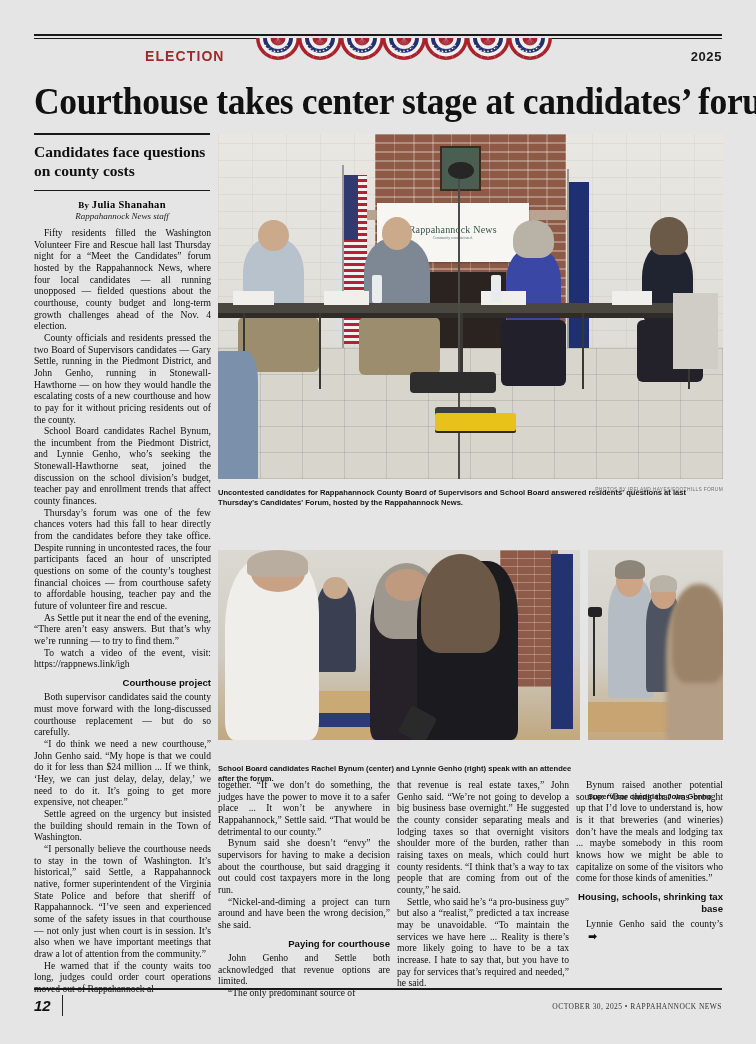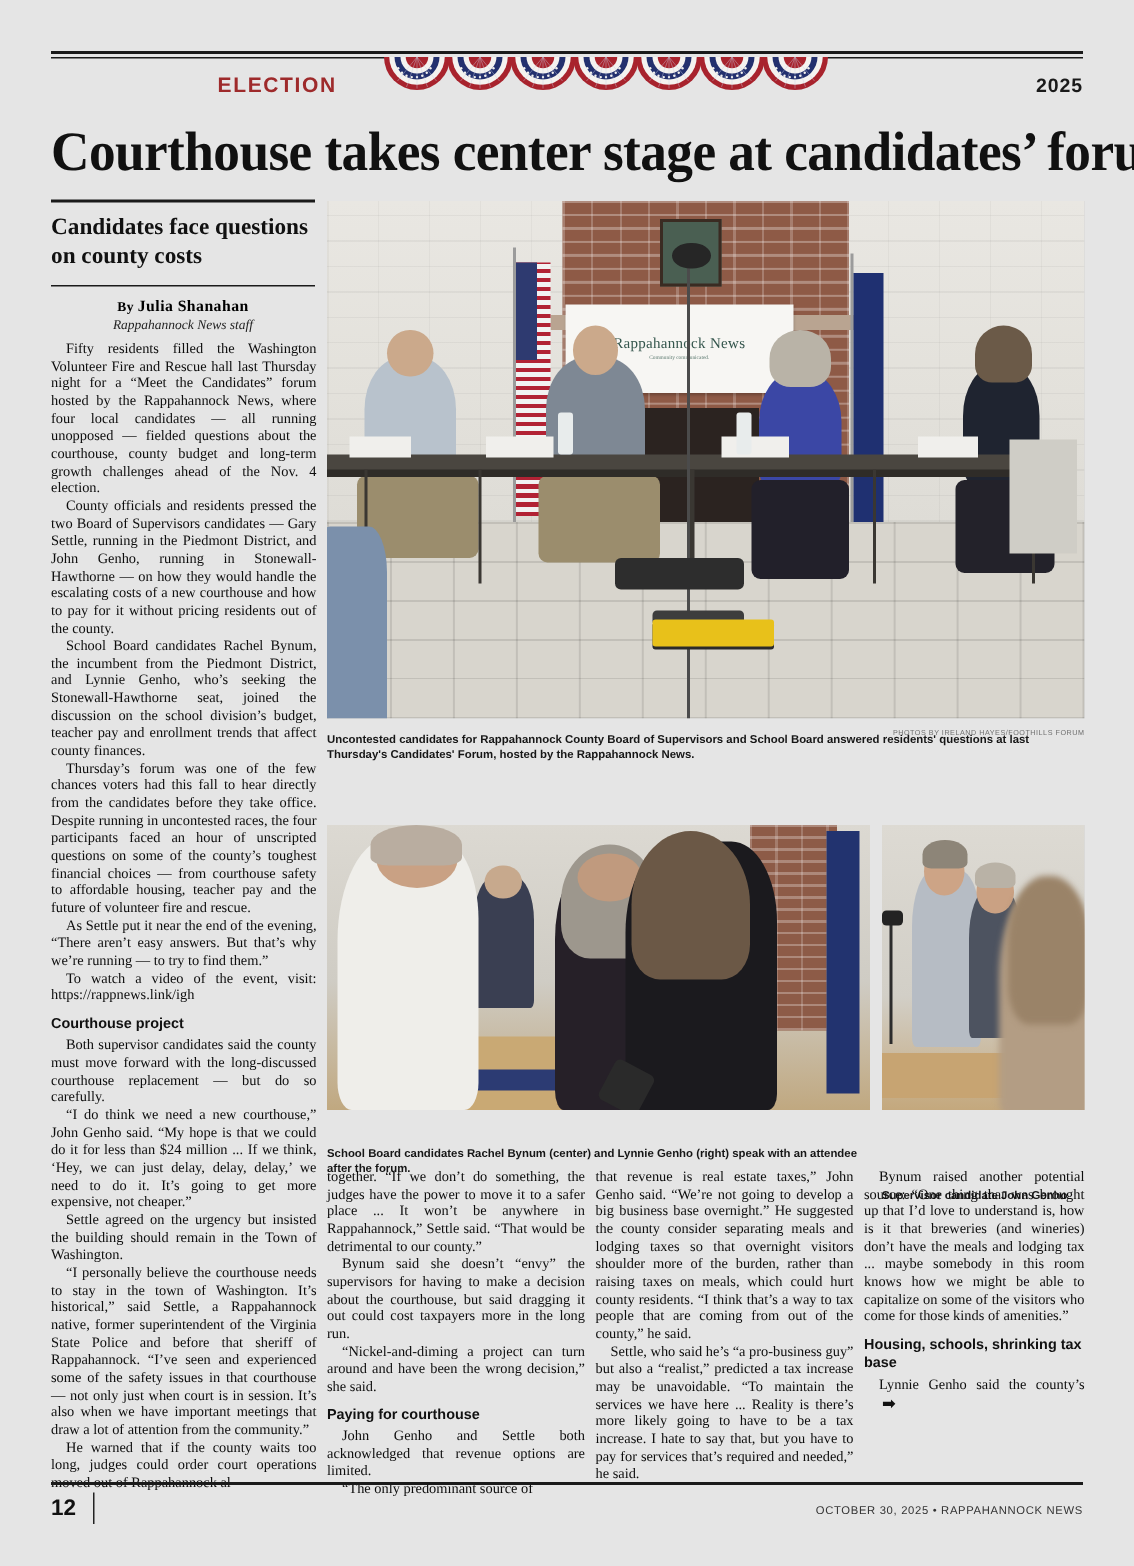--- a/index.html
+++ b/index.html
@@ -88,21 +88,21 @@
   }
   .col p { text-indent: 10px; margin: 0; }
   .col p.noindent { text-indent: 0; }
   .subhead {
     font-family: "Liberation Sans", sans-serif;
     font-weight: 700;
     font-size: 9.6px;
     line-height: 12.5px;
     text-indent: 0;
     margin: 7px 0 2px 0;
-    text-align: left;
+    text-align: right;
     color: #111;
   }
 
   #col1 { left: 34px; top: 227px; width: 177px; }
   #col2 { left: 218px; top: 779px; width: 172px; }
   #col3 { left: 397px; top: 779px; width: 172px; }
   #col4 { left: 576px; top: 779px; width: 147px; }
 
   
   .photo { position: absolute; overflow: hidden; background:#cfcfcf; }
@@ -198,26 +198,26 @@
   }
   #credit-main { top: 487px; right: 33px; }
   #caption-main { left: 218px; top: 488px; width: 505px; }
   #caption-left { left: 218px; top: 764px; width: 362px; }
   #caption-right { left: 588px; top: 792px; width: 135px; }
 
   
   .footer-rule { position:absolute; left:34px; top:988px; width:688px; border-top:2.5px solid #1a1a1a; }
   .folio-num {
     position:absolute; left:34px; top:997px;
-    font-family:"Liberation Sans", sans-serif; font-weight:700; font-size:15px; color:#111;
+    font-family:"Liberation Sans", sans-serif; font-weight:700; font-size:15px; color:#111;font-style:italic;
   }
   .folio-divider { position:absolute; left:62px; top:995px; width:1px; height:21px; background:#222; }
   .folio-right {
     position:absolute; right:34px; top:1002px;
-    font-family:Liberation Sans, sans-serif; font-size:7.5px; letter-spacing:0.45px; color:#333;
+    font-family:Liberation Serif, serif; font-size:7.5px; letter-spacing:0.45px; color:#333;
   }
   .jump-arrow {
     display:inline-block; vertical-align:-1px; margin-left:2px;
     font-family:"DejaVu Sans", sans-serif; font-weight:700; font-size:11px; color:#111;
   }
 </style>
 </head>
 <body>
 
 <div class="page">

